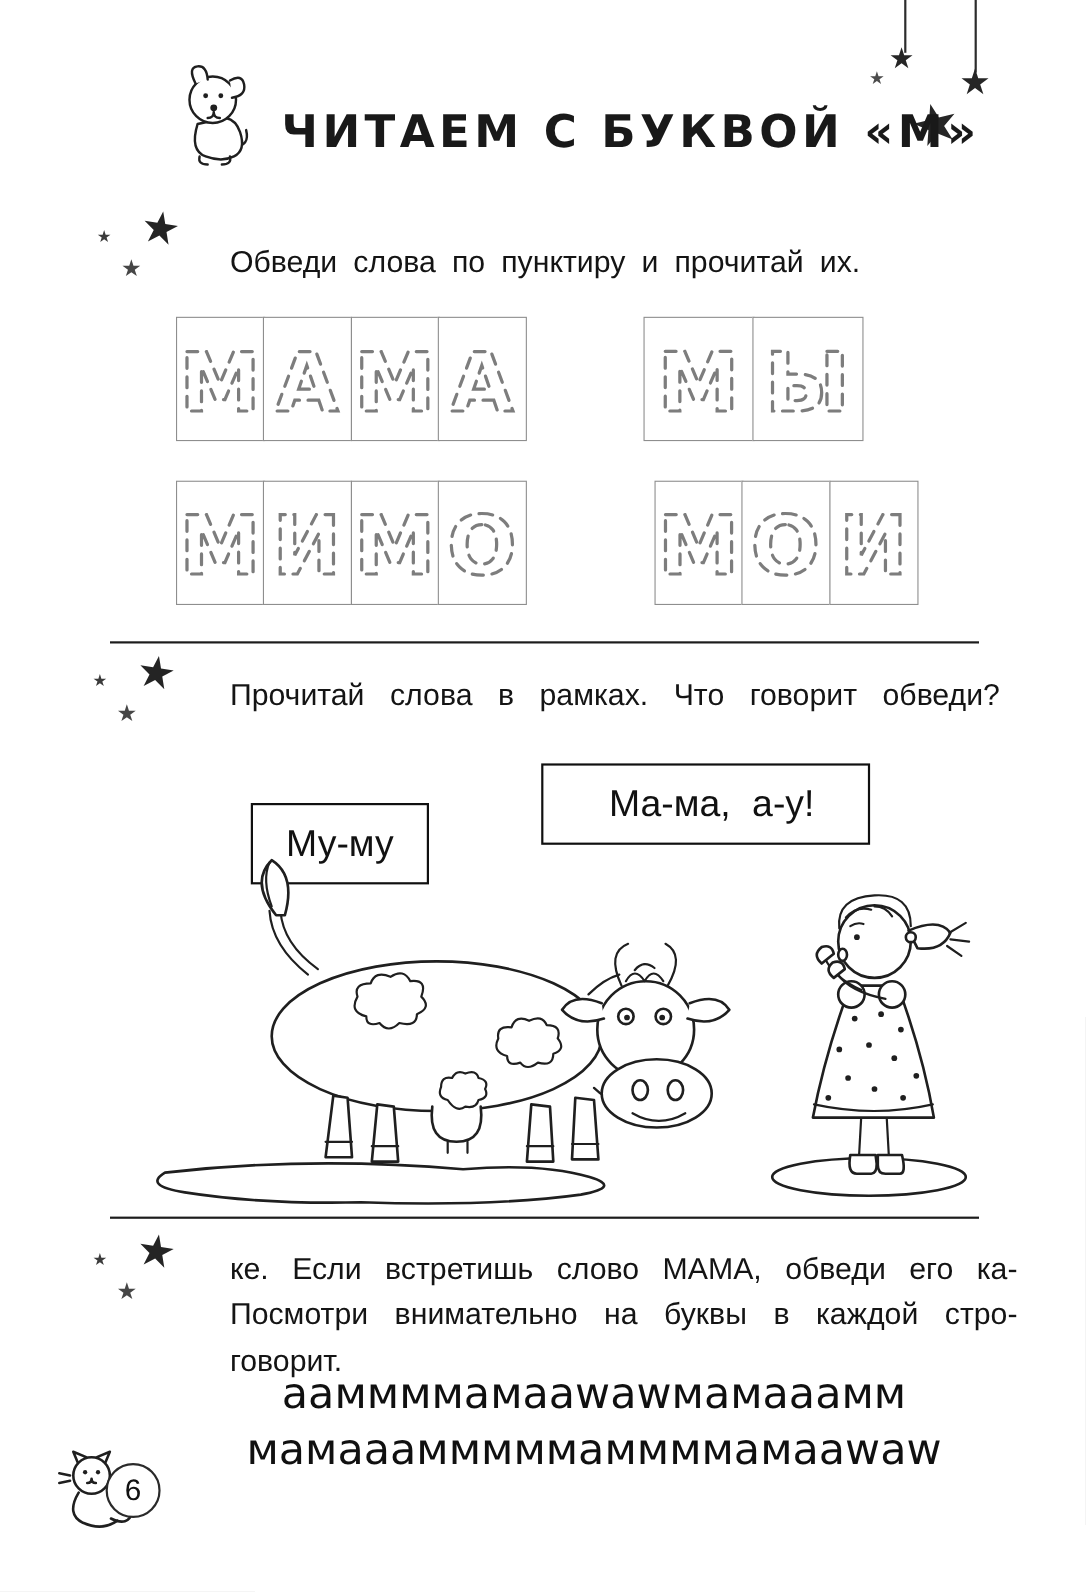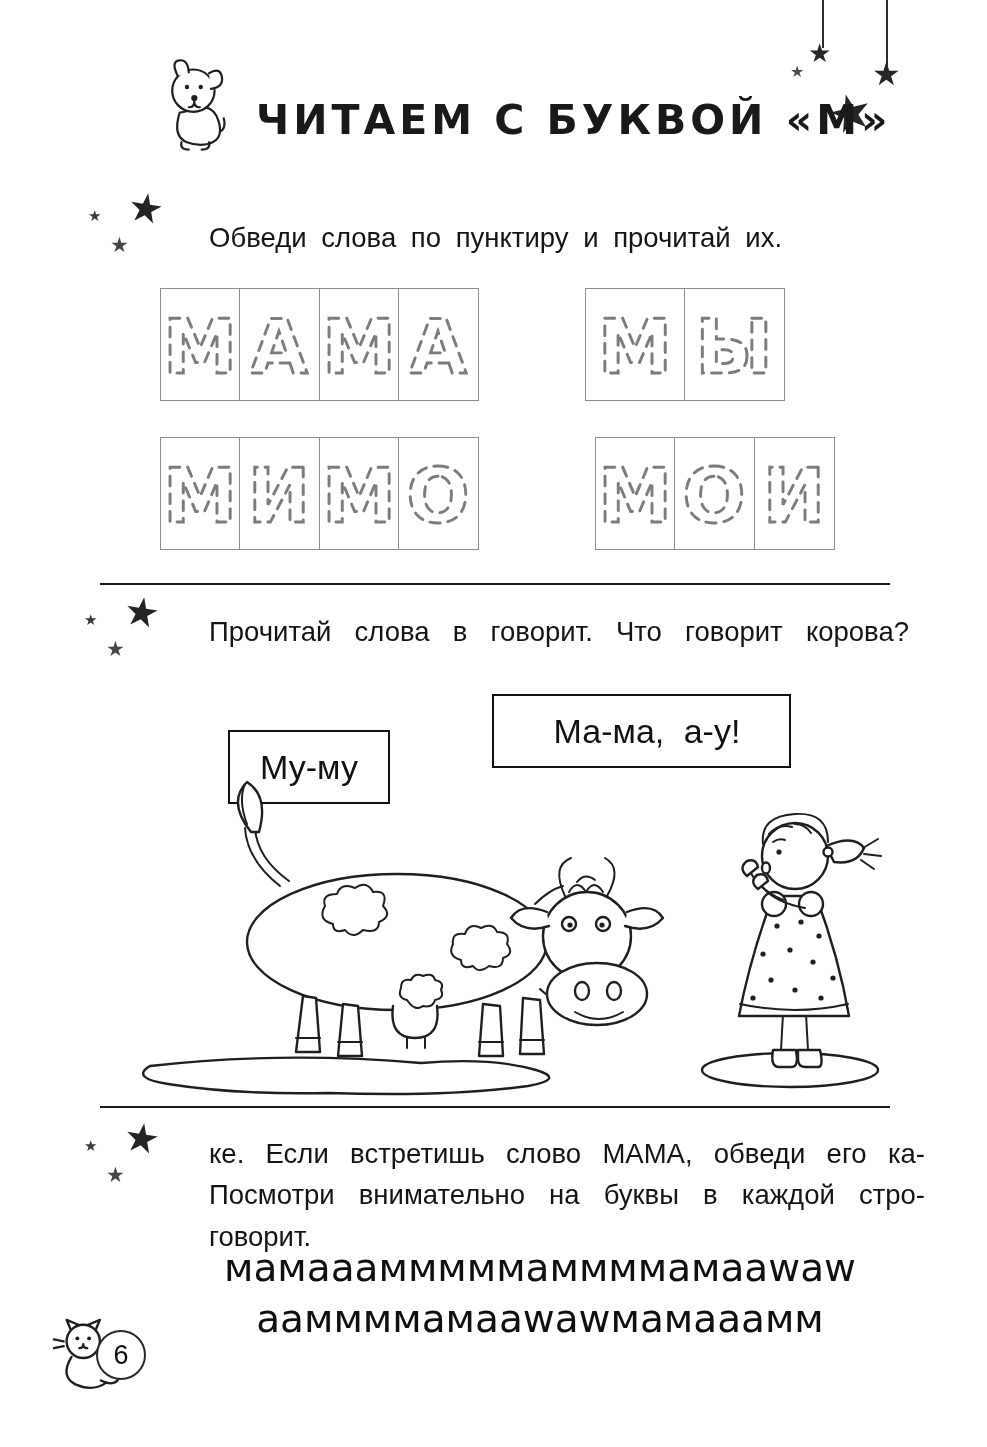--- a/index.html
+++ b/index.html
@@ -195,21 +195,21 @@
   </div>
 
   <hr class="divider" style="top:583px;">
 
   <div class="star-cluster" style="left:84px;top:592px;">
     <span class="sc sc-big">★</span>
     <span class="sc sc-sm">★</span>
     <span class="sc sc-md">★</span>
   </div>
   <div class="instr t2">
-    <div class="jl">Прочитай слова в говорит. Что говорит корова?</div>
+    <div class="jl">Прочитай слова в рамках. Что говорит обведи?</div>
   </div>
 
   <div class="word-frame frame1">Му-му</div>
   <div class="word-frame frame2">Ма-ма, а-у!</div>
 
   <svg class="scene" viewBox="0 0 800 335">
 
     <g>
       <path class="lineart" d="M55 302 q-20 12 18 18 q70 11 160 9 q120 4 200 -7 q38 -7 8 -16 q-45 -13 -115 -7 q-140 -12 -271 3 z"></path>
 
@@ -304,22 +304,22 @@
     <span class="sc sc-sm">★</span>
     <span class="sc sc-md">★</span>
   </div>
   <div class="instr t3">
     <div class="jl">ке. Если встретишь слово МАМА, обведи его ка-</div>
     <div class="jl">Посмотри внимательно на буквы в каждой стро-</div>
     <div>говорит.</div>
   </div>
 
   <div class="letter-rows">
+    <div>ааммммамааwаwмамааамм</div>
     <div>мамааамммммаммммамааwаw</div>
-    <div>ааммммамааwаwмамааамм</div>
   </div>
 
   <svg class="cat-svg" viewBox="0 0 90 90">
     <g class="lineart" stroke-width="2">
       <path d="M22 20 l-5 -12 l12 5 z"></path>
       <path d="M46 20 l5 -12 l-12 5 z"></path>
       <circle cx="34" cy="30" r="17"></circle>
       <circle class="dot" cx="28" cy="27" r="2"></circle>
       <circle class="dot" cx="40" cy="27" r="2"></circle>
       <path d="M34 33 q0 4 -4 4 M34 33 q0 4 4 4" fill="none"></path>

